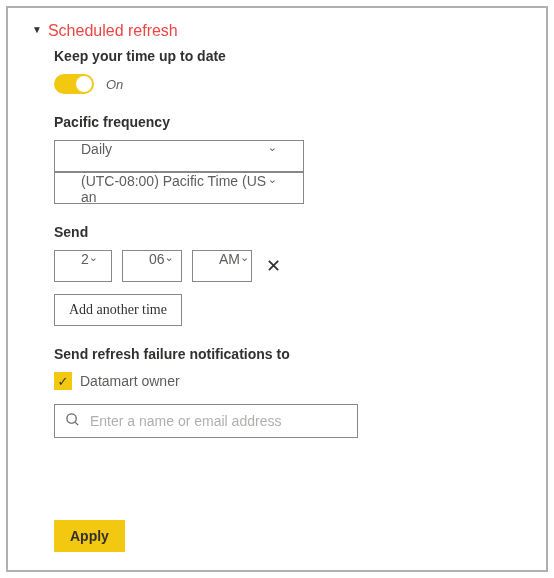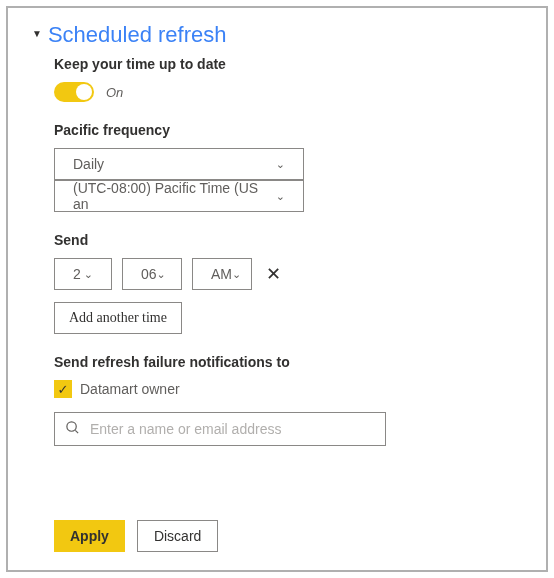--- a/index.html
+++ b/index.html
@@ -23,64 +23,64 @@
       gap: 6px;
       margin-bottom: 8px;
     }
     .collapse-tri {
       font-size: 10px;
       line-height: 1;
       transform: translateY(-1px);
       color: #323130;
     }
     .section-title {
-      font-size: 22px;
+      font-size: 16px;
       font-weight: 400;
-      color: #3b82f6;
+      color: #ef4444;
     }
     .content {
       padding-left: 22px;
     }
     .subhead { font-weight: 600; margin-top: 2px; margin-bottom: 10px; }
     .subhead2 { font-weight: 600; margin-top: 20px; margin-bottom: 10px; }
     .toggle-row { display: flex; align-items: center; gap: 12px; margin-bottom: 4px; font-style: italic; }
     .toggle {
       width: 40px; height: 20px; border-radius: 10px; background: #F2C811;
       position: relative; cursor: pointer;
     }
     .toggle .knob {
       position: absolute; top: 2px; right: 2px; width: 16px; height: 16px;
       border-radius: 50%; background: #fff;
     }
     .toggle-label { color: #605E5C; font-size: 13px; }
     .select {
       border: 1px solid #8A8886; background: #fff; height: 32px;
-      display: flex; align-items: center; justify-content: space-between;
-      padding: 0 18px; color: #605E5C; cursor: pointer;
+      display: flex; align-items: flex-start; justify-content: space-between;
+      padding: 0 26px; color: #605E5C; cursor: pointer;
     }
     .select.wide { width: 250px; }
     .select.sm { width: 58px; justify-content: space-between; }
     .select.md { width: 60px; }
     .chev { font-size: 11px; color: #605E5C; }
     .time-row { display: flex; align-items: center; gap: 10px; }
     .remove-x { font-size: 18px; color: #323130; cursor: pointer; padding: 0 4px; }
     .btn-outline {
       border: 1px solid #8A8886; background: #fff; height: 32px;
       padding: 0 14px; display: inline-flex; align-items: center; margin-top: 12px;
       cursor: pointer; font-size: 14px; color: #323130; font-family: Liberation Serif, serif;
     }
     .checkbox-row { display: flex; align-items: center; gap: 8px; margin-bottom: 14px; }
     .checkbox {
       width: 18px; height: 18px; background: #F2C811; display: flex;
       align-items: center; justify-content: center; cursor: pointer;
       color: #323130; font-size: 13px; line-height: 1;
     }
     .check-label { color: #605E5C; }
     .search-input {
-      width: 332px; height: 34px; border: 1px solid #8A8886; display: flex;
+      width: 304px; height: 34px; border: 1px solid #8A8886; display: flex;
       align-items: center; padding: 0 10px; gap: 10px; color: #B1AFAD;
     }
     .search-input .mag { color: #605E5C; }
     .search-input input {
       border: none; outline: none; flex: 1; font-size: 14px; color: #323130;
     }
     .search-input input::placeholder { color: #B1AFAD; }
     .footer { position: absolute; bottom: 18px; left: 46px; display: flex; gap: 12px; }
     .btn-primary {
       background: #F2C811; border: none; height: 32px; padding: 0 16px;
@@ -154,16 +154,15 @@
             <line x1="11" y1="11" x2="14" y2="14" stroke="#605E5C" stroke-width="1.3"></line>
           </svg>
       </span>
       <input type="text" placeholder="Enter a name or email address" style="">
     </div>
 
   </div>
 
   <div class="footer">
     <button class="btn-primary">Apply</button>
-    <button class="btn-secondary">Discard</button>
   </div>
 
 </div>
 
 </body></html>

